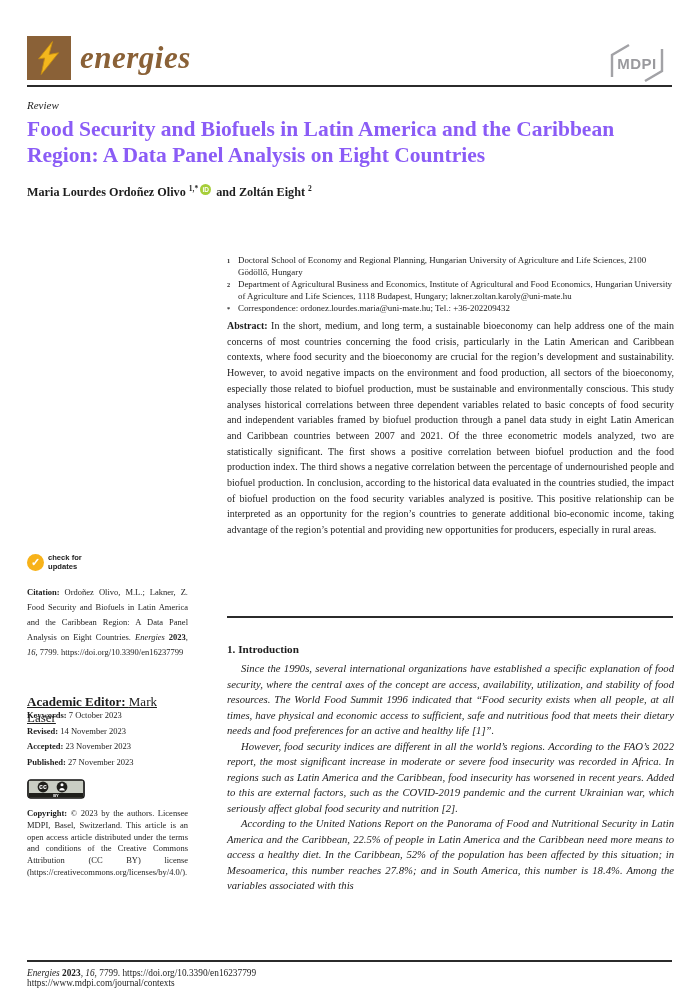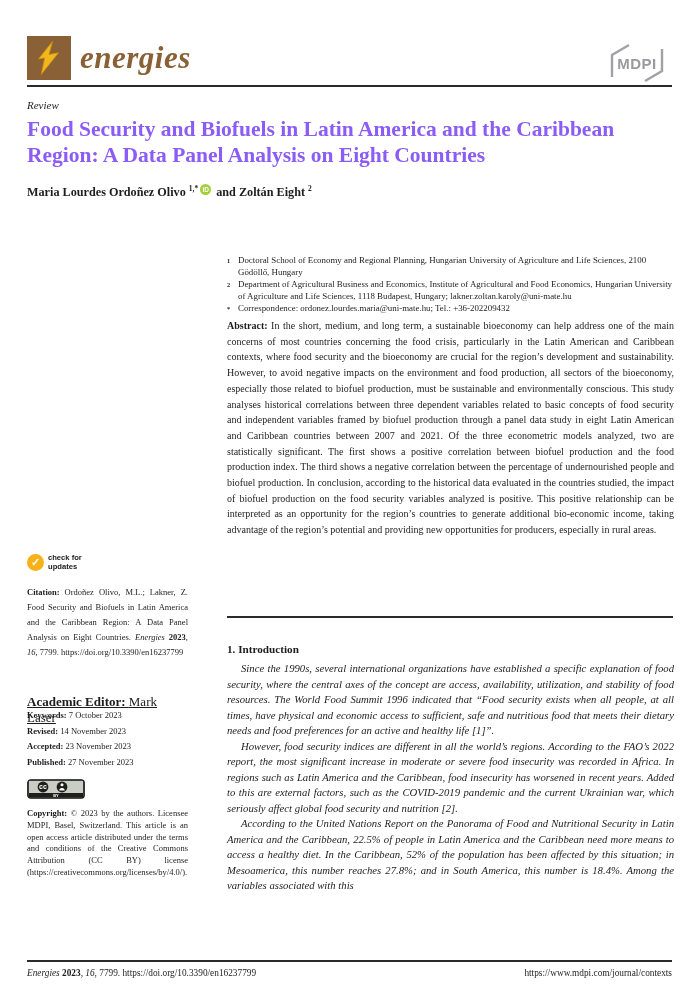--- a/index.html
+++ b/index.html
@@ -38,21 +38,21 @@
   .badge-text { font-family:"Liberation Sans",sans-serif; font-size:7.6px; font-weight:700; line-height:8.6px; color:#222; }
   .citation { position:absolute; left:27px; top:585px; width:161px; font-size:8.5px; line-height:15px; text-align:justify; }
   .citation .lbl, .sb .lbl { font-weight:700; }
   .it { font-style:italic; } .bd { font-weight:700; }
   .academic-editor { position:absolute; left:27px; top:694px; width:161px; font-size:13px;text-decoration:underline; }
   .dates { position:absolute; left:27px; top:708px; width:161px; font-size:8.5px; line-height:15.6px; }
   .cc-badge { position:absolute; left:27px; top:779px; width:58px; height:20px; }
   .copyright { position:absolute; left:27px; top:808px; width:161px; font-size:8.5px; line-height:11.8px; text-align:justify; }
   
   .footer-rule { position:absolute; left:27px; top:960px; width:645px; height:1.5px; background:#2b2b2b; }
-  .footer { position:absolute; left:27px; top:968px; width:645px; display:flex; justify-content:space-between; font-size:9.3px; }
+  .footer { position:absolute; left:27px; top:968px; width:645px; display:flex; justify-content:flex-start; font-size:9.3px;flex-direction:column; }
 </style>
 </head>
 <body>
 
 <div class="page">
 
   <div class="logo-box">
     <svg width="26" height="36" viewBox="0 0 30 40">
       <polygon points="19,1 3,21 10,20 6,39 26,14 15,16" fill="#f3b71d" stroke="#c98f10" stroke-width="1"></polygon>
     </svg>

